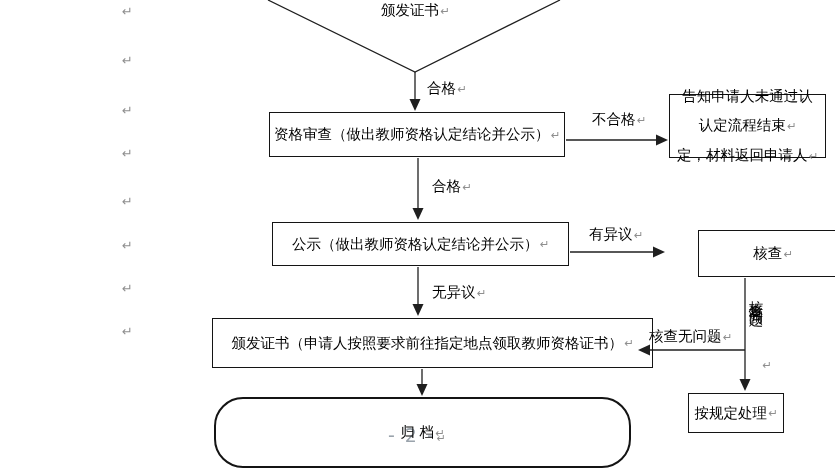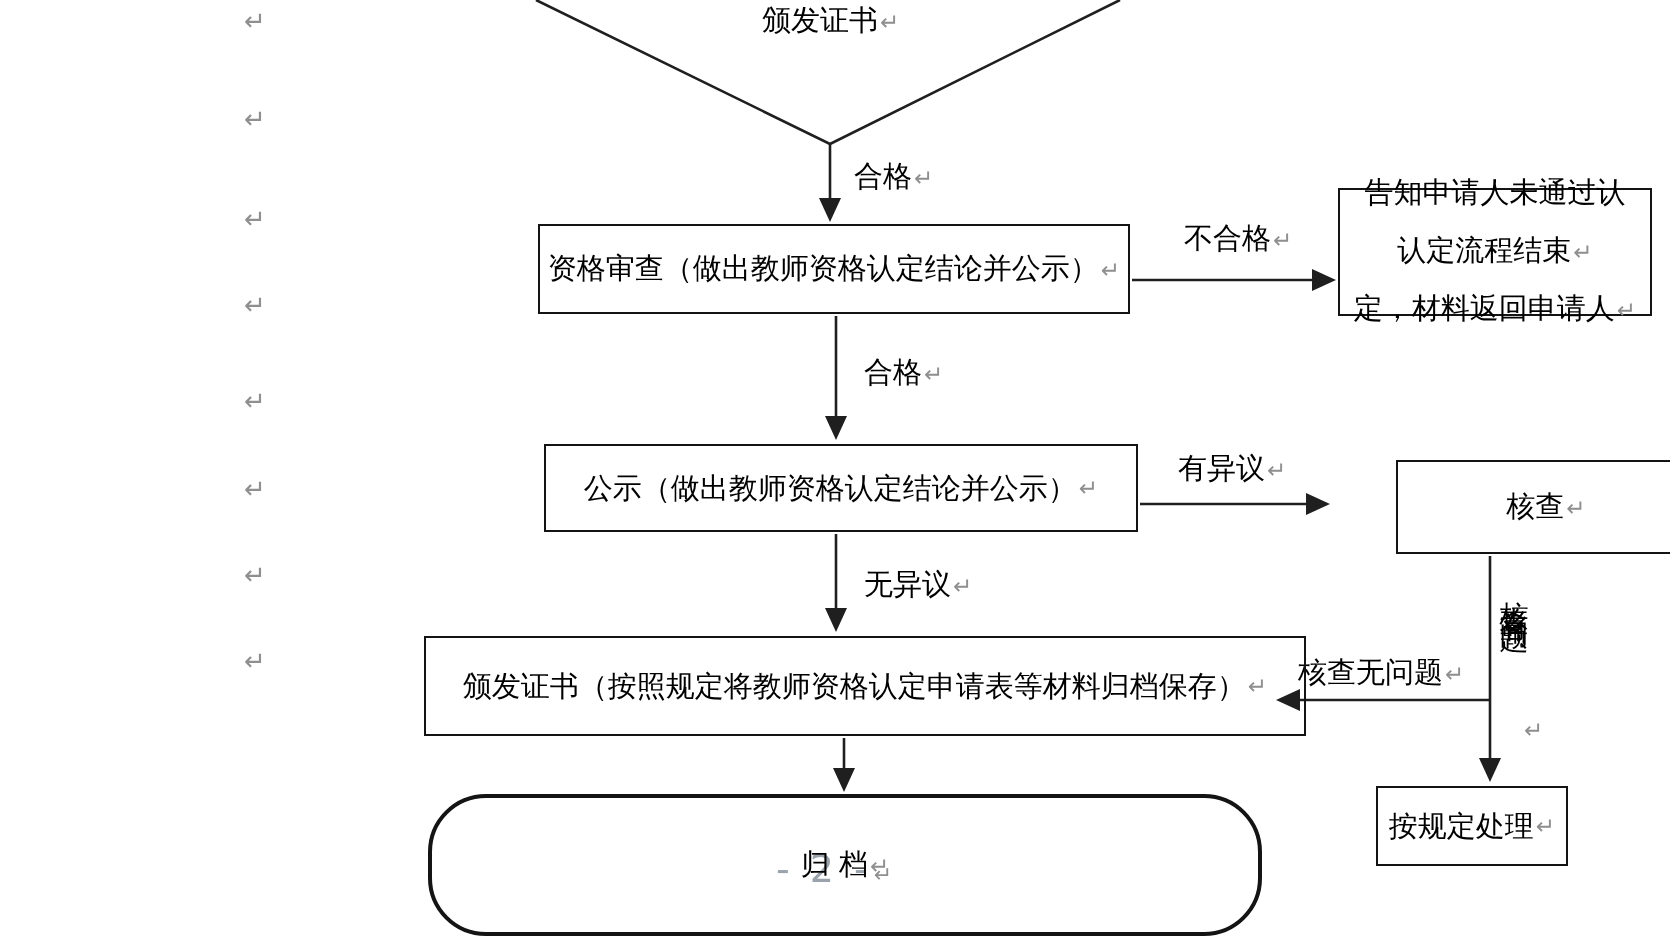--- a/index.html
+++ b/index.html
@@ -141,21 +141,21 @@
       <span class="ret">↵</span>
   </div>
 
   <div class="node" style="left:698px;top:230px;width:150px;height:47px">
     <span>核查</span>
       <span class="ret">↵</span>
   </div>
 
   <div class="node" style="left:212px;top:318px;width:441px;height:50px">
     <span class="b">颁发证书</span>
-      <span>（按照规定将教师资格认定申请表等材料归档保存）</span>
+      <span>（申请人按照要求前往指定地点领取教师资格证书）</span>
       <span class="ret">↵</span>
   </div>
 
   <div class="node" style="left:688px;top:393px;width:96px;height:40px">
     <span>按规定处理</span>
       <span class="ret">↵</span>
   </div>
 
   <div class="node stadium" style="left:214px;top:397px;width:417px;height:71px">
     <span class="b">归 档</span>

